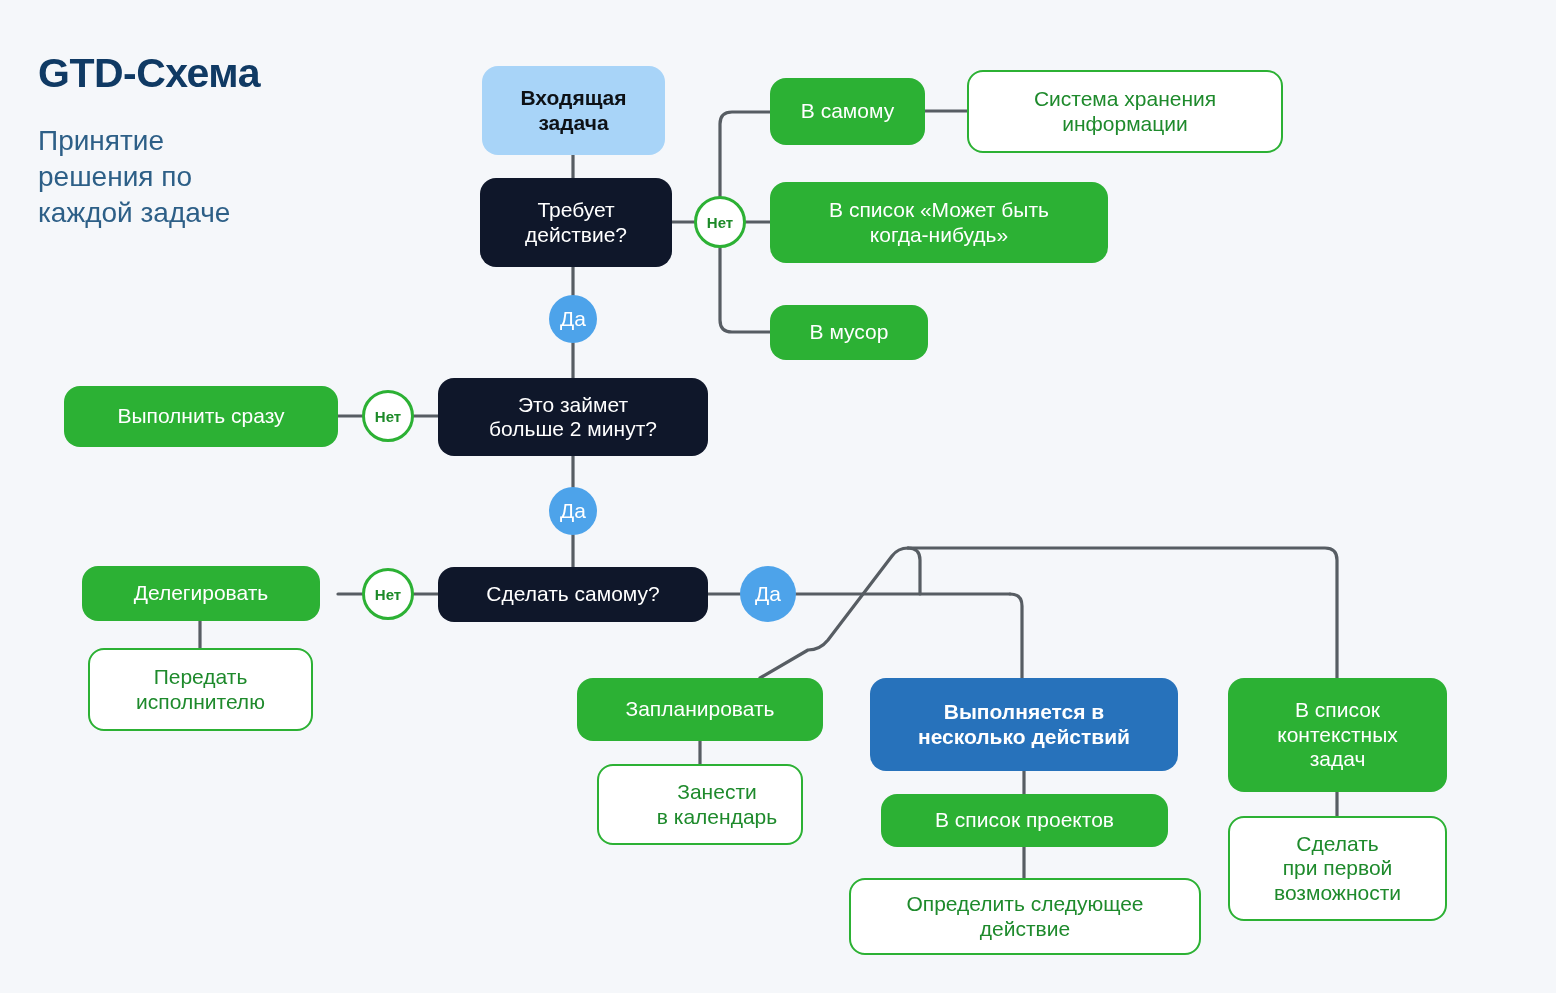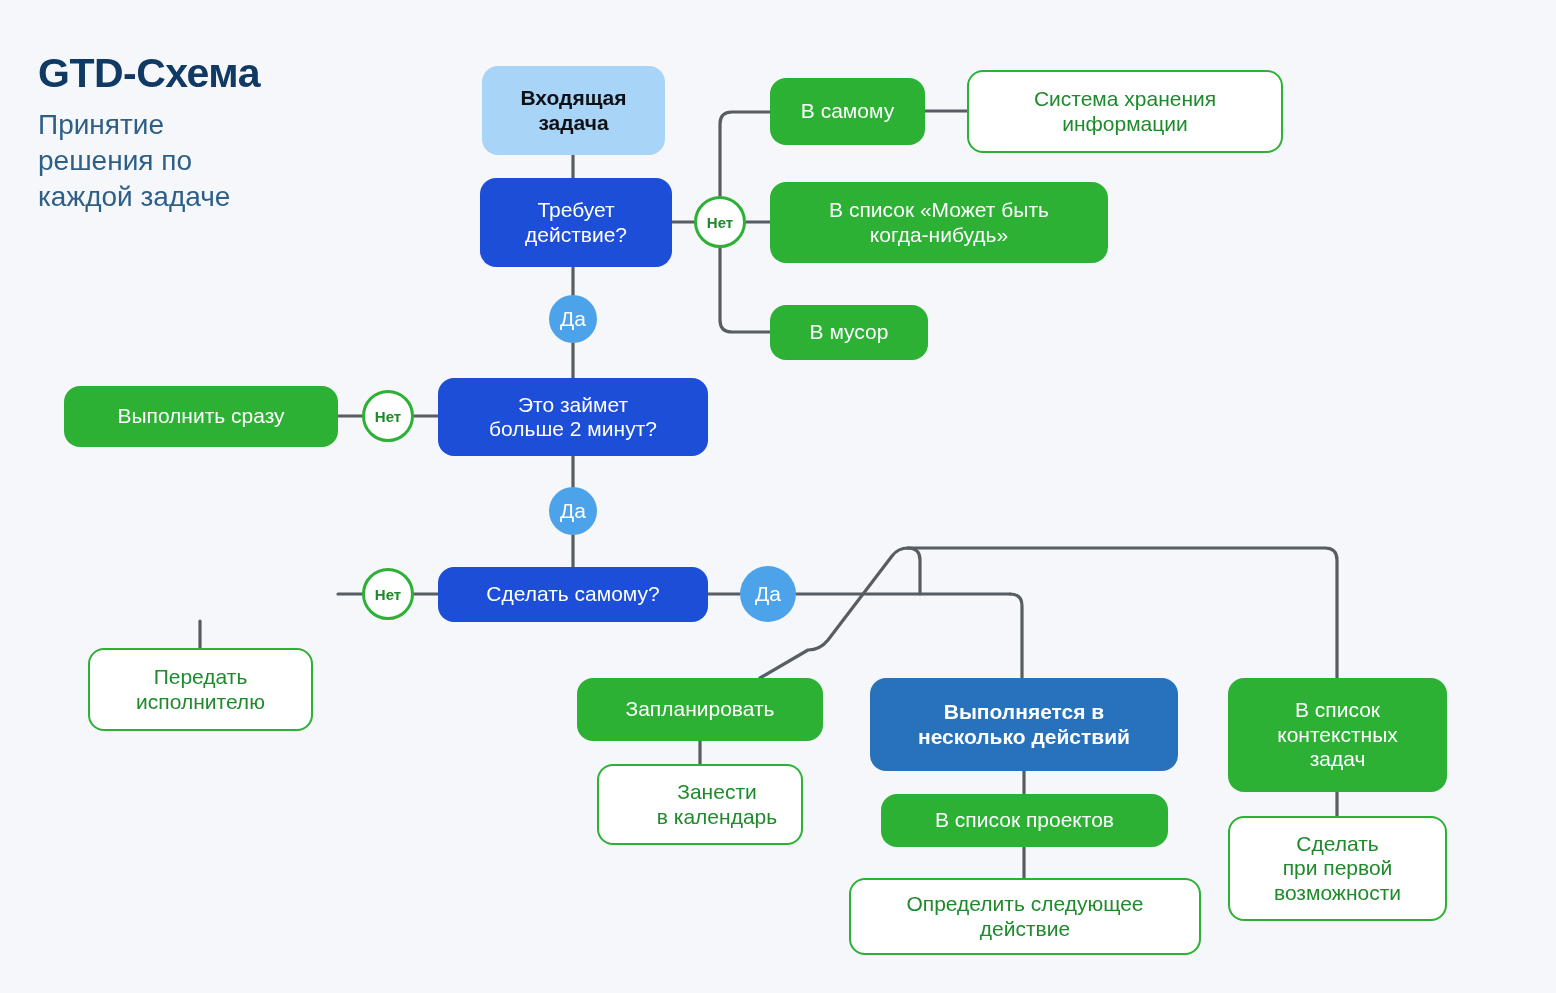--- a/index.html
+++ b/index.html
@@ -36,21 +36,21 @@
     font-weight: bold;
     color: #103a64;
     letter-spacing: -0.5px;
     line-height: 1.05;
     margin: 0;
   }
   #page-subtitle {
     font-size: 28px;
     color: #2d5f87;
     line-height: 1.28;
-    margin-top: 12px;
+    margin-top: 28px;
     white-space: pre-line;
   }
 
   
   .node {
     position: absolute;
     box-sizing: border-box;
     display: flex;
     align-items: center;
     justify-content: center;
@@ -71,21 +71,21 @@
     border: 2.5px solid #2cb134;
     font-size: 21px;
   }
   .node.lightblue {
     background: #a8d4f8;
     color: #0d1116;
     font-size: 21px;
     font-weight: bold;
   }
   .node.blue {
-    background: #1d4ed8;
+    background: #0f172a;
     color: #ffffff;
     font-size: 21px;
   }
   .node.darkblue {
     background: #2772bb;
     color: #ffffff;
     font-size: 21px;
     font-weight: bold;
   }
 
@@ -188,20 +188,21 @@
   <div class="node green" style="left:770px; top:182px; width:338px; height:81px;">В список «Может быть
 когда-нибудь»</div>
 
   <div class="node green" style="left:770px; top:305px; width:158px; height:55px;">В мусор</div>
 
   <div class="node green" style="left:64px; top:386px; width:274px; height:61px;">Выполнить сразу</div>
 
   <div class="node blue" style="left:438px; top:378px; width:270px; height:78px;">Это займет
 больше 2 минут?</div>
 
+  <div class="node green" style="left:82px; top:566px; width:238px; height:55px;">Делегировать</div>
 
   <div class="node blue" style="left:438px; top:567px; width:270px; height:55px;">Сделать самому?</div>
 
   <div class="node outline" style="left:88px; top:648px; width:225px; height:83px;">Передать
 исполнителю</div>
 
   <div class="node green" style="left:577px; top:678px; width:246px; height:63px;">Запланировать</div>
 
   <div class="node outline" style="left:597px; top:764px; width:206px; height:81px;padding-left:34px;">Занести
 в календарь</div>

